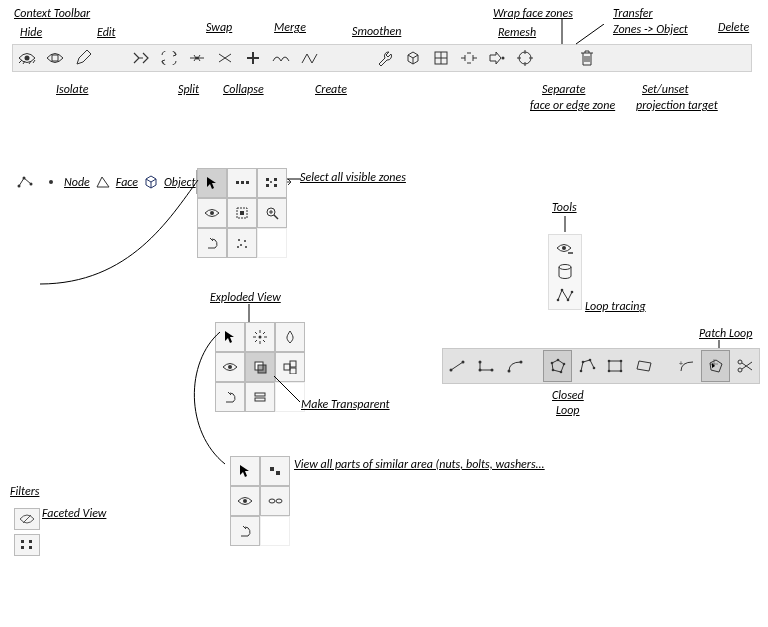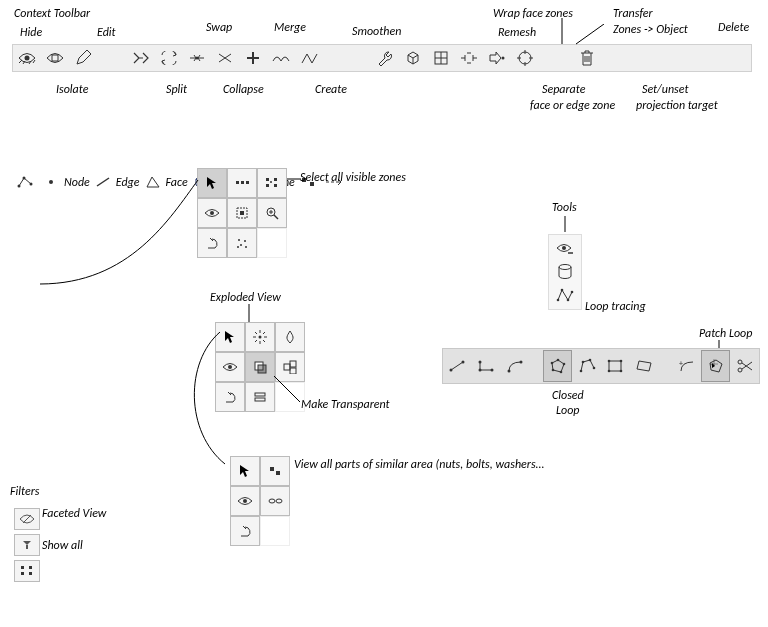--- a/index.html
+++ b/index.html
@@ -7,21 +7,21 @@
     margin: 0;
     padding: 0;
     width: 768px;
     height: 627px;
     font-family: "Segoe UI", Calibri, Arial, sans-serif;
     font-size: 12px;
     background: #fff;
     color: #000;
     position: relative;
   }
-  .italic { font-style: italic; }
+  .italic { font-style: italic; text-decoration: underline; }
   .label { position: absolute; }
   .toolbar {
     position: absolute;
     display: flex;
     align-items: center;
     background: #f0f0f0;
     border: 1px solid #d0d0d0;
     height: 28px;
   }
   .tb-btn {
@@ -90,21 +90,21 @@
 </head>
 <body>
 
 <div class="label italic" style="left:14px; top:6px;">Context Toolbar</div>
 <div class="label italic" style="left:20px; top:25px;">Hide</div>
 <div class="label italic" style="left:97px; top:25px;">Edit</div>
 <div class="label italic" style="left:56px; top:82px;">Isolate</div>
 <div class="label italic" style="left:206px; top:20px;">Swap</div>
 <div class="label italic" style="left:274px; top:20px;">Merge</div>
 <div class="label italic" style="left:352px; top:24px;">Smoothen</div>
-<div class="label italic" style="left:166px; top:82px;">Split</div>
+<div class="label italic" style="left:178px; top:82px;">Split</div>
 <div class="label italic" style="left:223px; top:82px;">Collapse</div>
 <div class="label italic" style="left:315px; top:82px;">Create</div>
 <div class="label italic" style="left:493px; top:6px;">Wrap face zones</div>
 <div class="label italic" style="left:498px; top:25px;">Remesh</div>
 <div class="label italic" style="left:613px; top:6px;">Transfer</div>
 <div class="label italic" style="left:613px; top:22px;">Zones -&gt; Object</div>
 <div class="label italic" style="left:718px; top:20px;">Delete</div>
 <div class="label italic" style="left:542px; top:82px;">Separate</div>
 <div class="label italic" style="left:530px; top:98px;">face or edge zone</div>
 <div class="label italic" style="left:642px; top:82px;">Set/unset</div>
@@ -238,28 +238,20 @@
   <div class="row">
       <div class="ico">
         <svg width="12" height="12">
           <circle cx="6" cy="6" r="2" fill="#333"></circle>
         </svg>
       </div>
       <span class="italic">Node</span>
     </div>
   <div class="row">
       <div class="ico">
-        <svg width="16" height="12">
-          <line x1="2" y1="10" x2="14" y2="2" stroke="#333" stroke-width="1.5"></line>
-        </svg>
-      </div>
-      <span class="italic">Edge</span>
-    </div>
-  <div class="row">
-      <div class="ico">
         <svg width="16" height="14">
           <path d="M2 12 L7 2 L14 12 Z" fill="none" stroke="#333"></path>
         </svg>
       </div>
       <span class="italic">Face</span>
     </div>
   <div class="row">
       <div class="ico">
         <svg width="16" height="16">
           <path d="M3 5 L8 2 L13 5 L13 11 L8 14 L3 11 Z M3 5 L8 8 L13 5 M8 8 L8 14" fill="none" stroke="#236"></path>
@@ -298,29 +290,20 @@
 <div class="label italic" style="left:10px; top:484px;">Filters</div>
 <div class="abs" style="left:12px; top:506px;">
   <div style="display:flex; align-items:flex-start; height:26px;">
     <div class="mini-btn">
         <svg width="16" height="12">
           <path d="M1 6 Q8 -2 15 6 Q8 14 1 6 Z" fill="none" stroke="#555"></path>
           <line x1="4" y1="10" x2="12" y2="2" stroke="#555"></line>
         </svg>
       </div>
     <span class="italic">Faceted View</span>
-  </div>
-  <div style="display:flex; align-items:center; height:26px;">
-    <div class="mini-btn">
-        <svg width="16" height="12">
-          <path d="M4 2 L12 2 L8 6 Z" fill="#555"></path>
-          <path d="M8 6 L8 10" stroke="#555" stroke-width="2"></path>
-        </svg>
-      </div>
-    <span class="italic">Show all</span>
   </div>
   <div style="display:flex; align-items:center; height:26px;">
     <div class="mini-btn">
         <svg width="14" height="12">
           <rect x="1" y="1" width="3" height="3" fill="#333"></rect>
           <rect x="9" y="1" width="3" height="3" fill="#333"></rect>
           <rect x="1" y="7" width="3" height="3" fill="#333"></rect>
           <rect x="9" y="7" width="3" height="3" fill="#333"></rect>
         </svg>
       </div>

